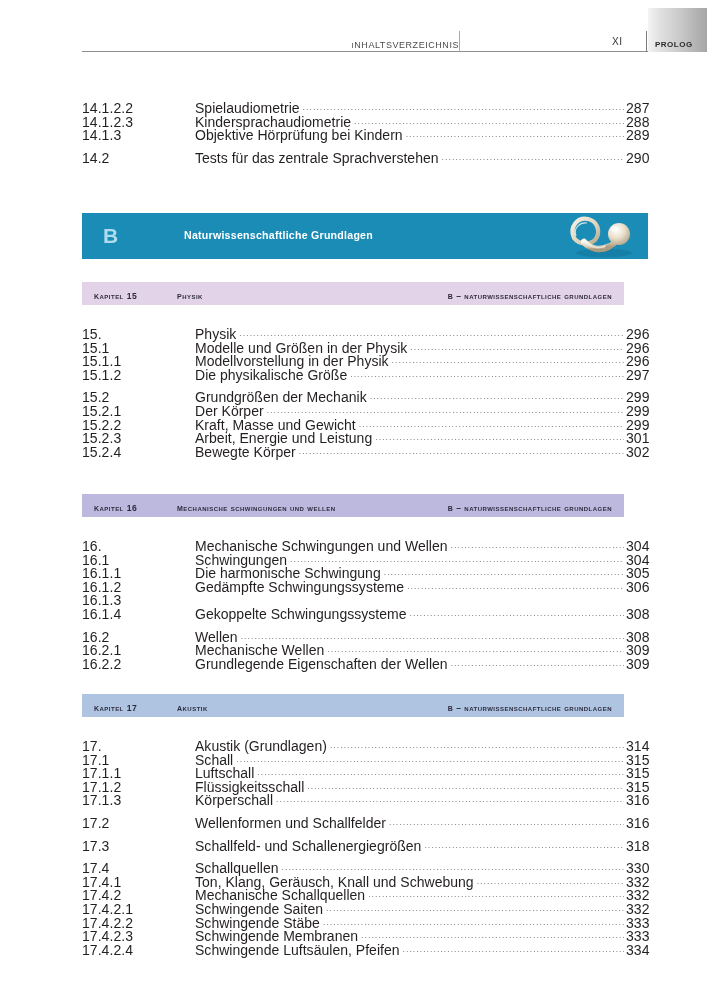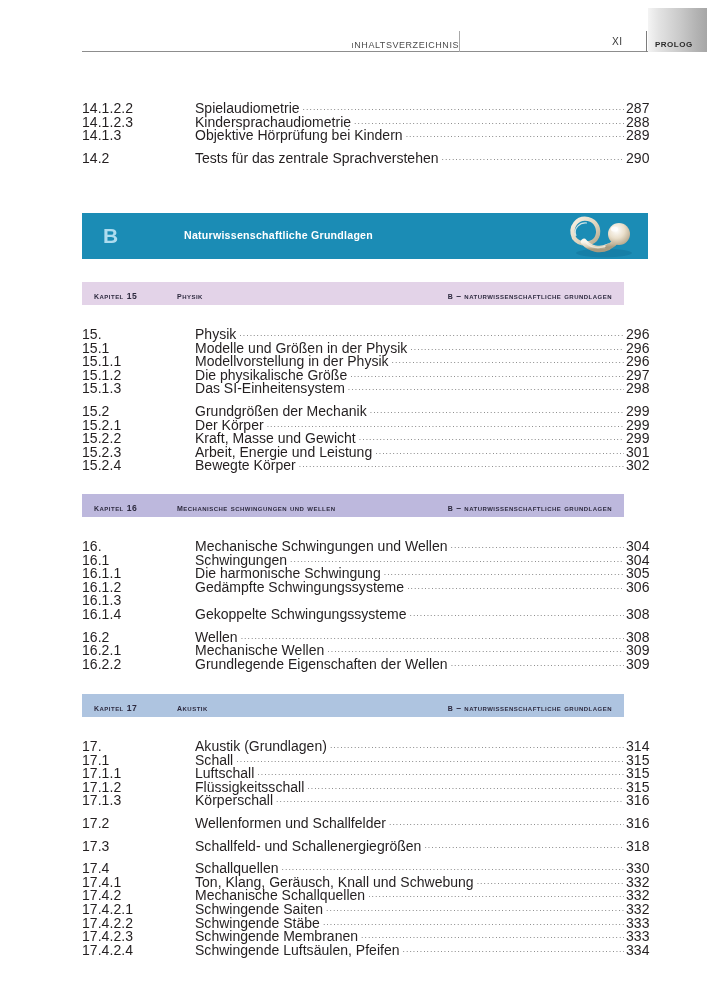--- a/index.html
+++ b/index.html
@@ -321,28 +321,20 @@
         </div>
       </div>
       <div class="toc-row">
         <div class="toc-num">15.1.2</div>
         <div class="toc-mid">
           <span class="toc-title">Die physikalische Größe</span>
           <span class="toc-leader"></span>
           <span class="toc-page">297</span>
         </div>
       </div>
-      <div class="toc-row">
-        <div class="toc-num">15.1.3</div>
-        <div class="toc-mid">
-          <span class="toc-title">Das SI-Einheitensystem</span>
-          <span class="toc-leader"></span>
-          <span class="toc-page">298</span>
-        </div>
-      </div>
       <div class="toc-row toc-gap"></div>
       <div class="toc-row">
         <div class="toc-num">15.2</div>
         <div class="toc-mid">
           <span class="toc-title">Grundgrößen der Mechanik</span>
           <span class="toc-leader"></span>
           <span class="toc-page">299</span>
         </div>
       </div>
       <div class="toc-row">

